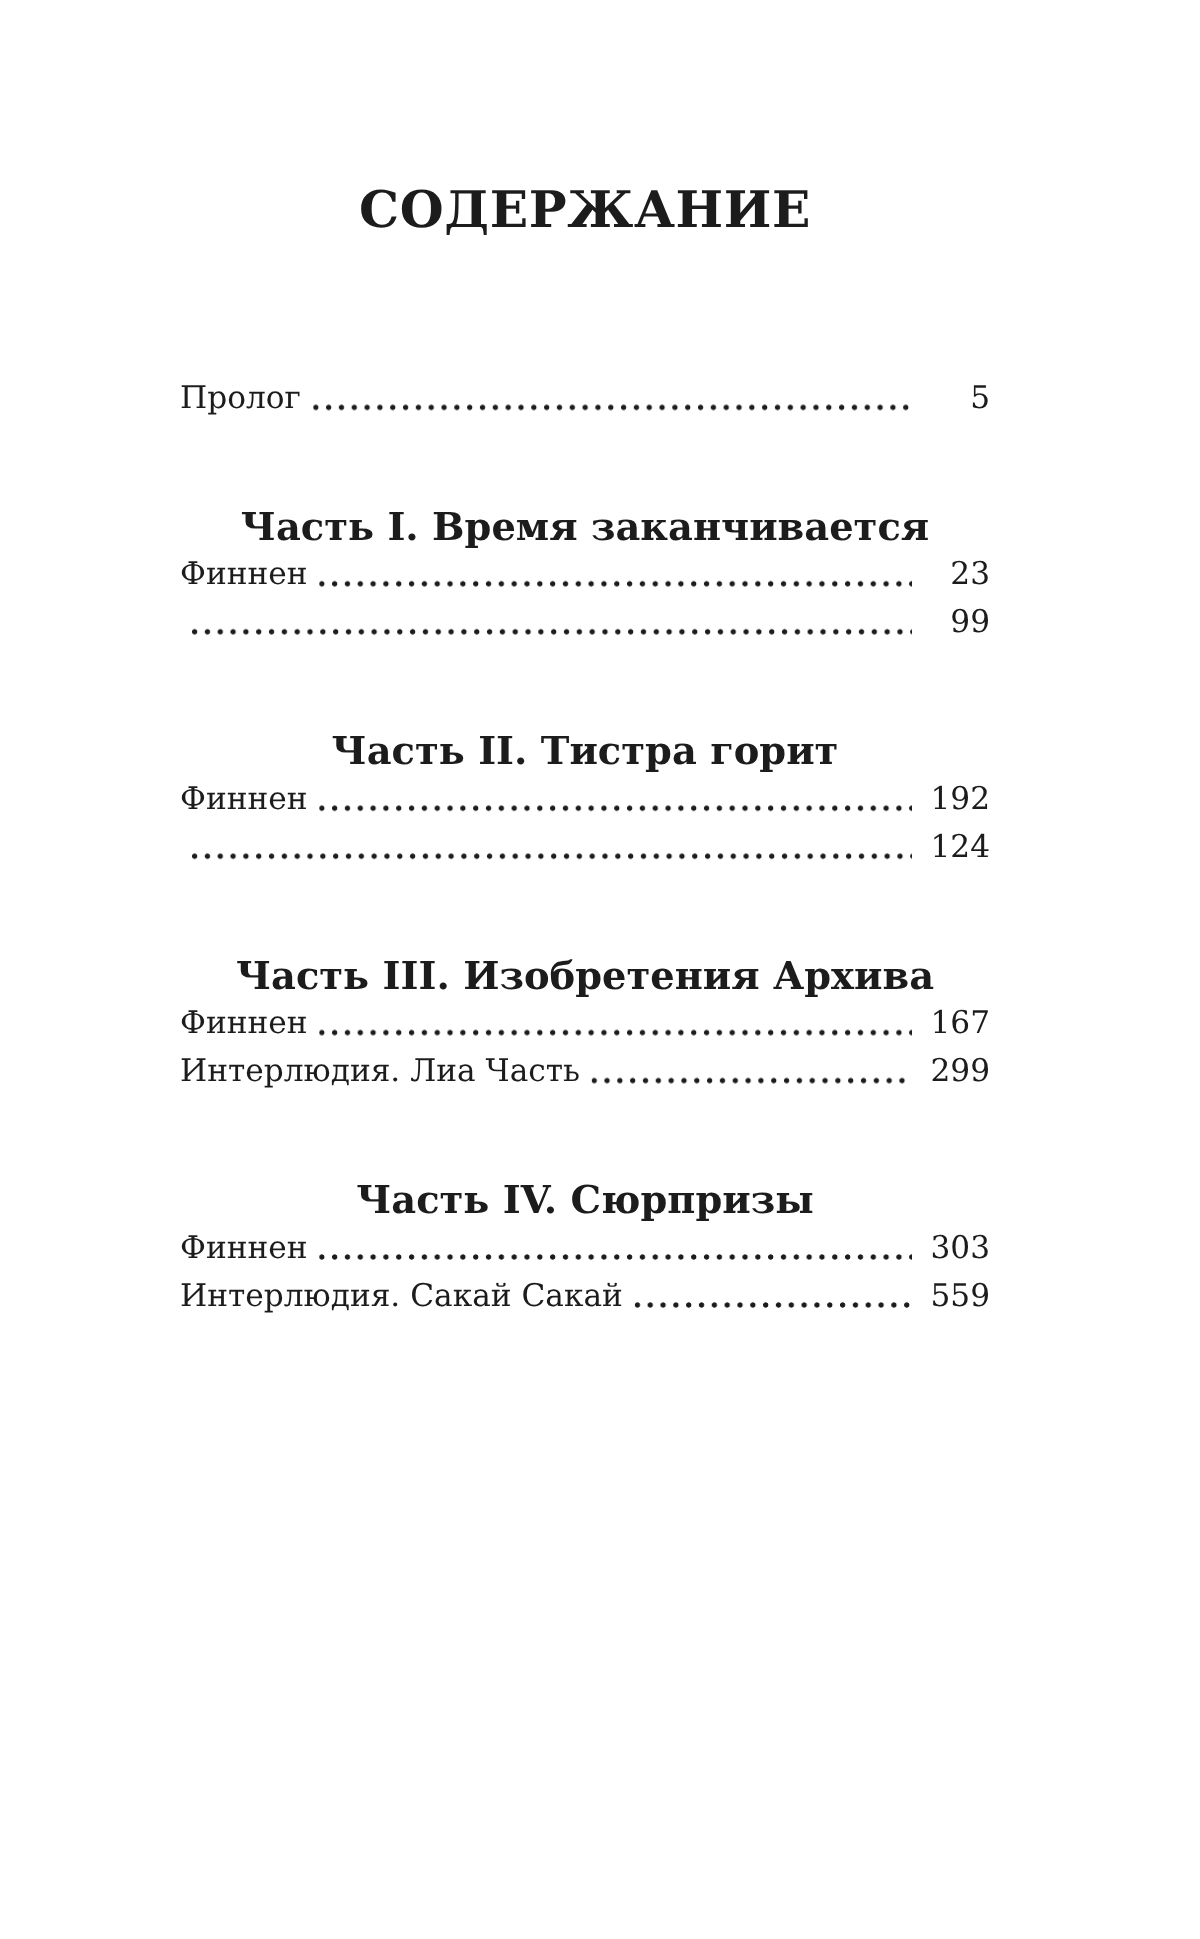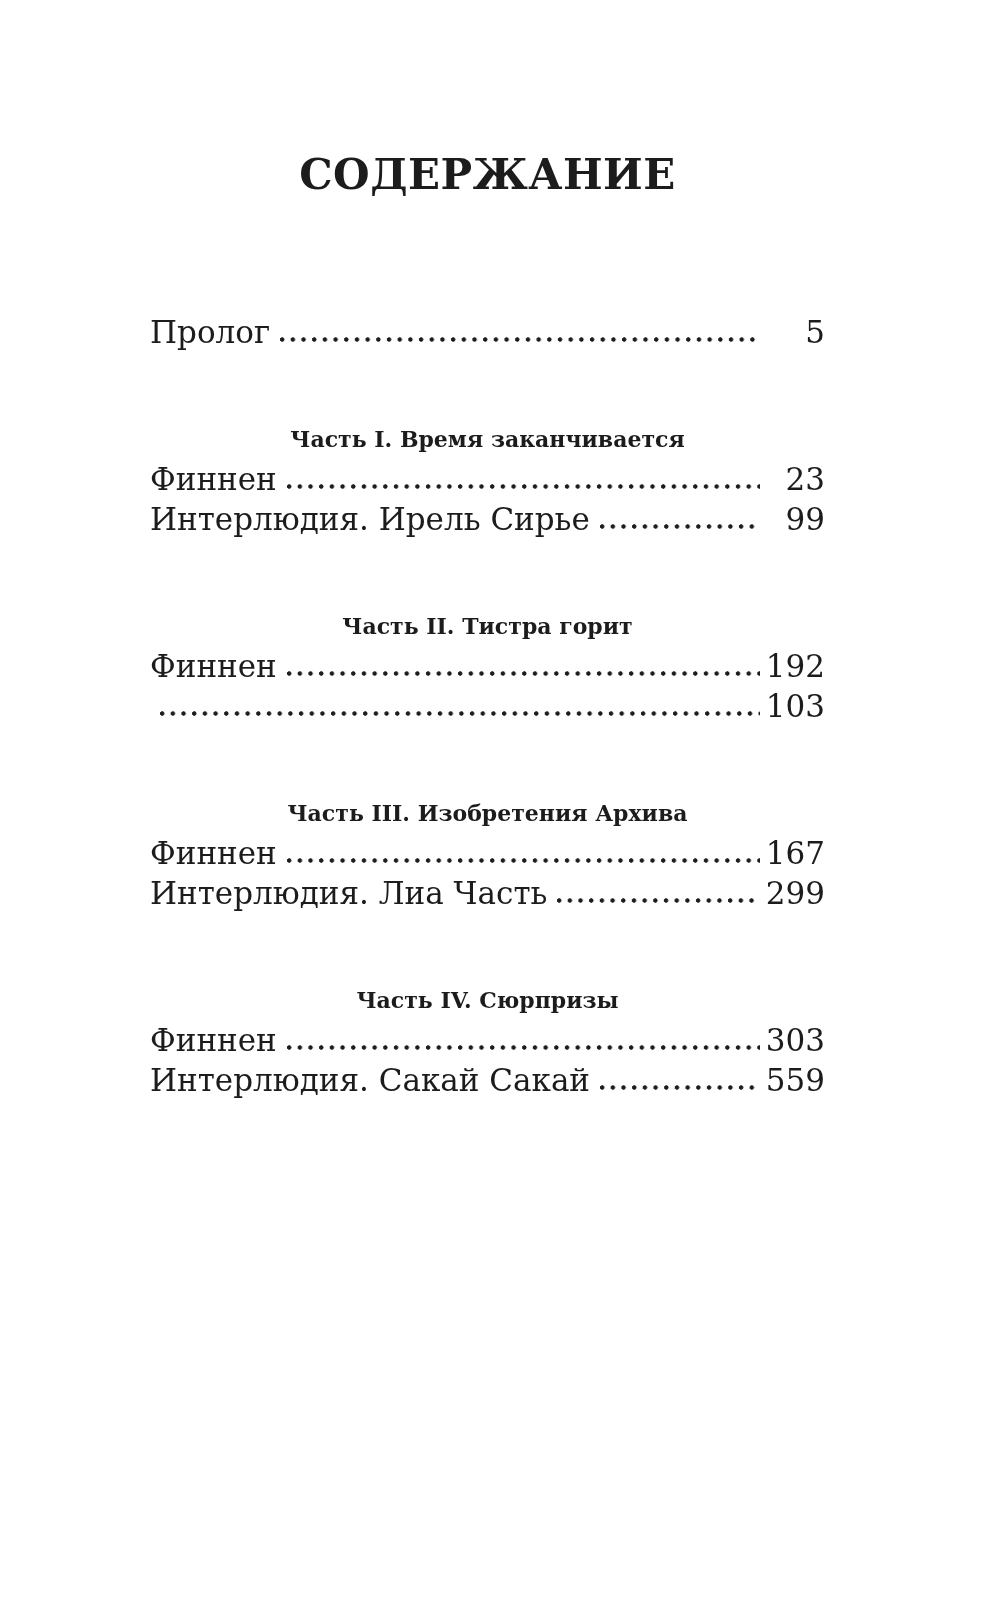--- a/index.html
+++ b/index.html
@@ -25,21 +25,21 @@
     font-size: 42px;
     line-height: 48px;
     font-weight: 700;
     letter-spacing: 0.5px;
     text-align: center;
   }
   .row {
     display: flex;
     align-items: flex-end;
     height: 40px;
-    font-size: 31px;
+    font-size: 26px;
     line-height: 40px;
     white-space: nowrap;
   }
   .prologue-row {
     margin-top: 113px;
   }
   .leader {
     flex: 1 1 auto;
     height: 5px;
     margin: 0 0 10px 10px;
@@ -50,21 +50,21 @@
   .num {
     flex: 0 0 65px;
     text-align: right;
   }
   .part-section {
     margin-top: 67px;
   }
   .part-heading {
     margin: 0;
     height: 40px;
-    font-size: 22px;
+    font-size: 32px;
     line-height: 40px;
     font-weight: 700;
     text-align: center;
   }
   .entries {
   }
 </style>
 </head>
 <body>
 
@@ -80,38 +80,37 @@
 
   <section class="part-section">
     <h2 class="part-heading">Часть I. Время заканчивается</h2>
     <div class="entries">
       <div class="row">
         <span class="label">Финнен</span>
         <span class="leader"></span>
         <span class="num">23</span>
       </div>
       <div class="row">
-        <span class="label">Интерлюдия. Ирель Сирье</span>
         <span class="leader"></span>
         <span class="num">99</span>
       </div>
     </div>
   </section>
 
   <section class="part-section">
     <h2 class="part-heading">Часть II. Тистра горит</h2>
     <div class="entries">
       <div class="row">
         <span class="label">Финнен</span>
         <span class="leader"></span>
         <span class="num">192</span>
       </div>
       <div class="row">
         <span class="leader"></span>
-        <span class="num">103</span>
+        <span class="num">124</span>
       </div>
     </div>
   </section>
 
   <section class="part-section">
     <h2 class="part-heading">Часть III. Изобретения Архива</h2>
     <div class="entries">
       <div class="row">
         <span class="label">Финнен</span>
         <span class="leader"></span>

